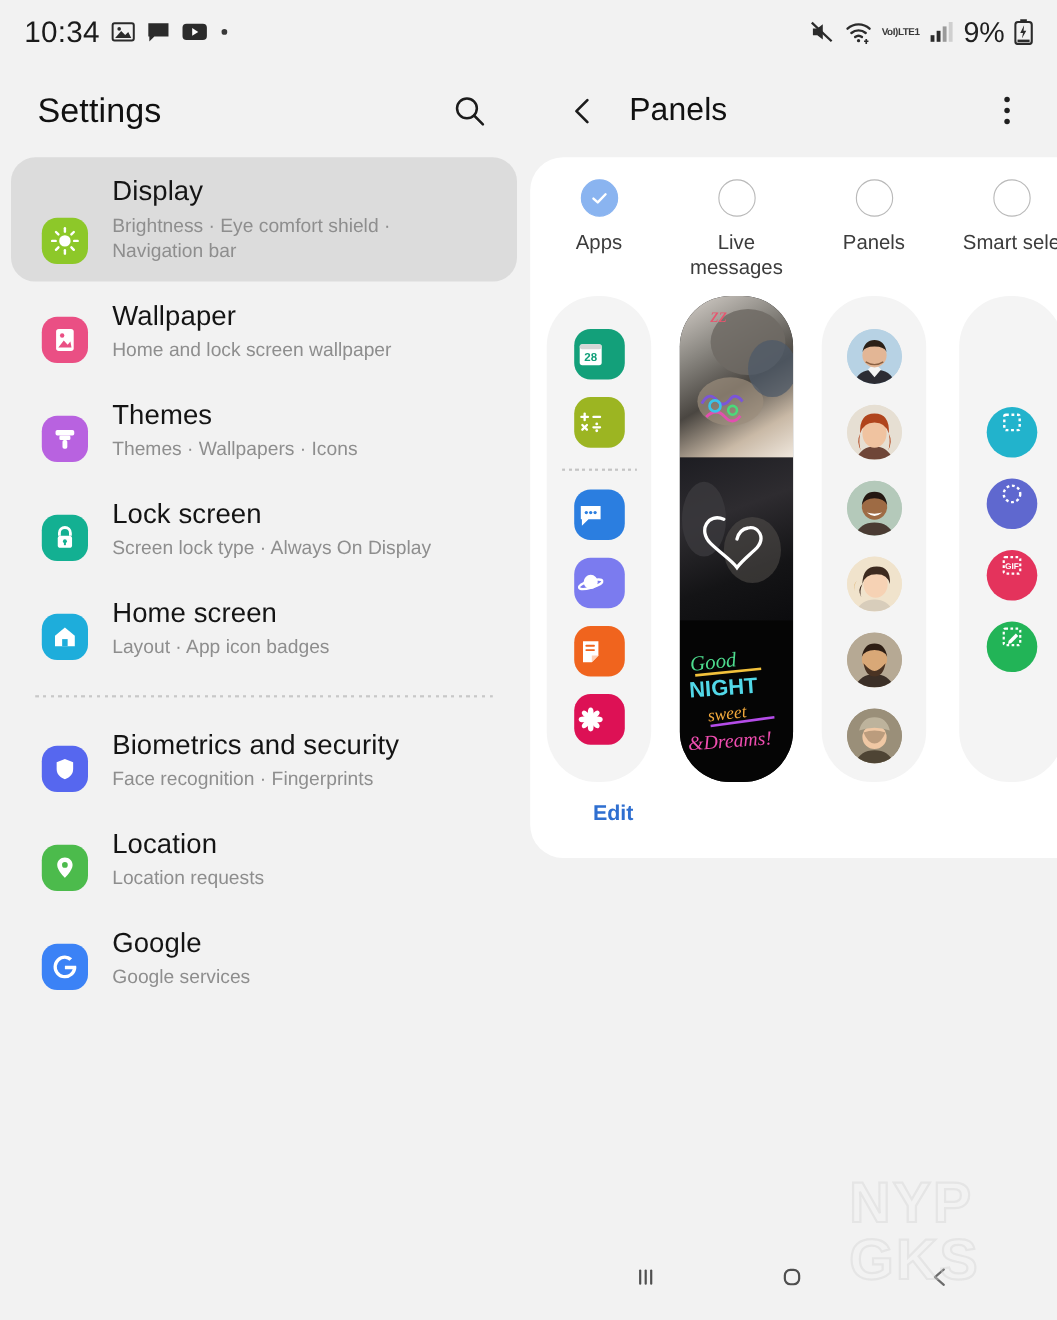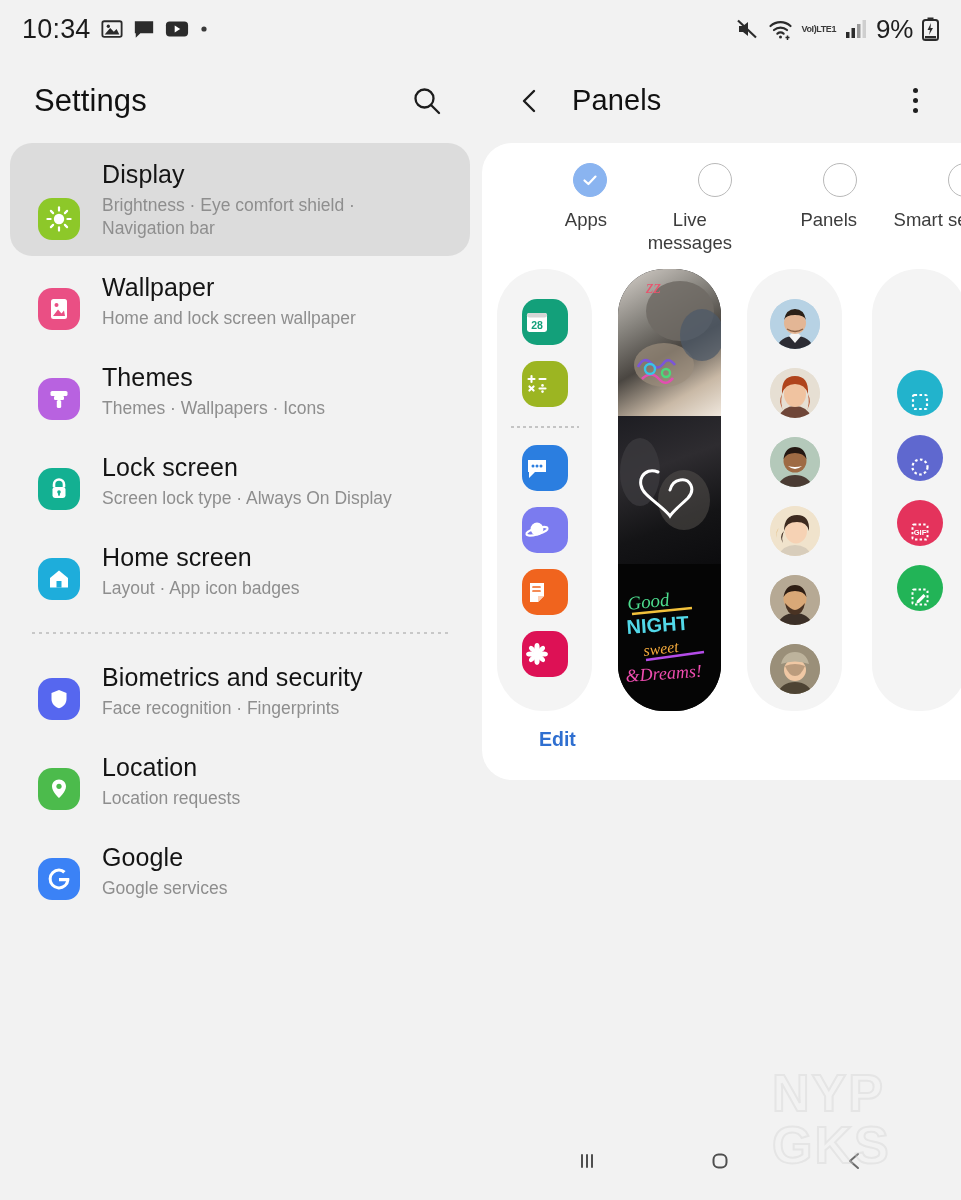--- a/index.html
+++ b/index.html
@@ -93,21 +93,21 @@
     width: 520px; height: 637px;
     background: #ffffff;
     border-radius: 30px;
   }
 
   #panel-tabs {
     position: absolute; top: 20px; left: 0;
     width: 520px; height: 96px;
     display: flex;
   }
-  .tab { width: 125px; display: flex; flex-direction: column; align-items: flex-end; cursor: pointer; }
+  .tab { width: 125px; display: flex; flex-direction: column; align-items: center; cursor: pointer; }
   .tab-circle {
     width: 34px; height: 34px; border-radius: 50%;
     border: 1.6px solid #b9b9b9; background: transparent;
     display: flex; align-items: center; justify-content: center;
   }
   .tab-circle.checked { background: #8ab4f0; border-color: #8ab4f0; }
   .tab-label {
     margin-top: 11px; font-size: 18.5px; color: #3c3c3c;
     text-align: center; line-height: 23px; white-space: pre-line;
   }
@@ -153,21 +153,21 @@
   }
   .avatar { width: 50px; height: 50px; border-radius: 50%; overflow: hidden; position: relative; }
 
   
   .ss-card {
     width: 95px; height: 442px; background: #f4f4f4; border-radius: 46px;
     display: flex; flex-direction: column; align-items: center;
     justify-content: center; gap: 19px; overflow: hidden;
   }
   .ss-ic { width: 46px; height: 46px; border-radius: 50%;
-    display: flex; align-items: flex-end; justify-content: center; }
+    display: flex; align-items: flex-start; justify-content: center; }
 
   #edit-btn {
     position: absolute; left: 57px; top: 585px;
     font-size: 19.5px; color: #2f6fd0; font-weight: bold; cursor: pointer;
   }
 
   
   #navbar {
     position: absolute; bottom: 0; left: 480px;
     width: 481px; height: 78px;

